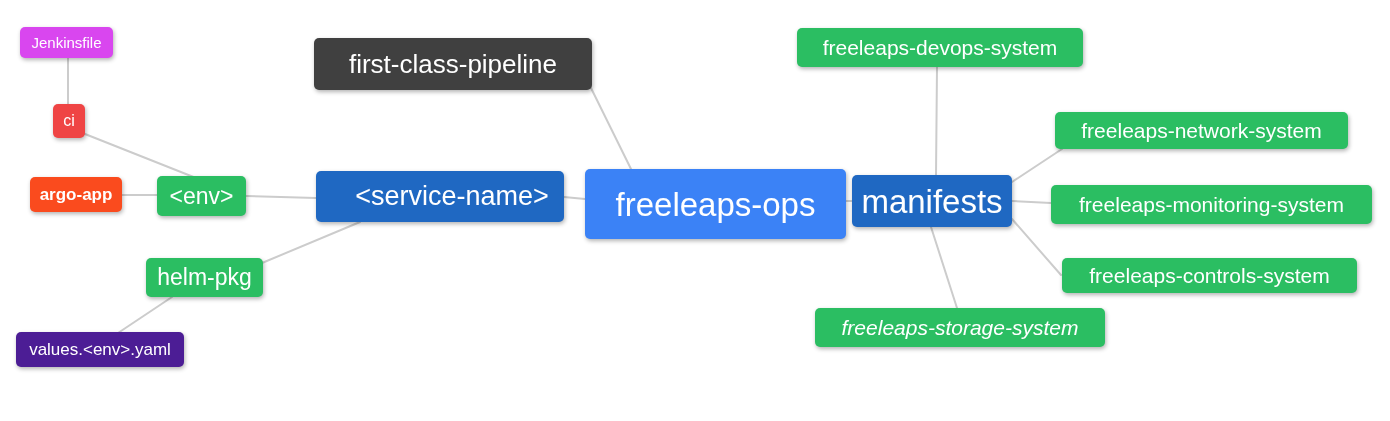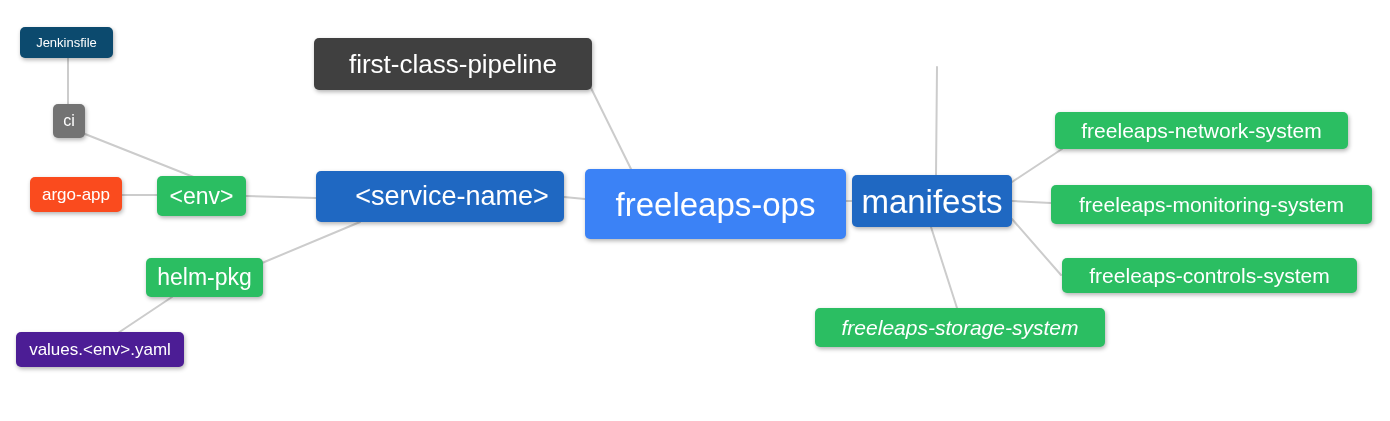--- a/index.html
+++ b/index.html
@@ -51,28 +51,29 @@
       <line x1="564" y1="197" x2="585" y2="199" stroke="#cccccc" stroke-width="2" stroke-linecap="round"></line>
       <line x1="591" y1="88" x2="631" y2="169" stroke="#cccccc" stroke-width="2" stroke-linecap="round"></line>
       <line x1="846" y1="201" x2="852" y2="201" stroke="#cccccc" stroke-width="2" stroke-linecap="round"></line>
       <line x1="936" y1="175" x2="937" y2="67" stroke="#cccccc" stroke-width="2" stroke-linecap="round"></line>
       <line x1="1012" y1="182" x2="1062" y2="149" stroke="#cccccc" stroke-width="2" stroke-linecap="round"></line>
       <line x1="1012" y1="201" x2="1051" y2="203" stroke="#cccccc" stroke-width="2" stroke-linecap="round"></line>
       <line x1="1012" y1="219" x2="1061" y2="275" stroke="#cccccc" stroke-width="2" stroke-linecap="round"></line>
       <line x1="931" y1="227" x2="957" y2="308" stroke="#cccccc" stroke-width="2" stroke-linecap="round"></line>
     </svg>
 
-  <div class="node" style="left: 20px; top: 27px; width: 93px; height: 31px; background: #0c4a6e; font-size: 13px;">Jenkinsfile</div>
-  <div class="node" style="left: 53px; top: 104px; width: 32px; height: 34px; background: #737373; font-size: 16px;">ci</div>
-  <div class="node" style="left: 30px; top: 177px; width: 92px; height: 35px; background: rgb(250, 75, 30); font-size: 17px;">argo-app</div>
+  <div class="node" style="left: 20px; top: 27px; width: 93px; height: 31px; background: #d946ef; font-size: 15px;">Jenkinsfile</div>
+  <div class="node" style="left: 53px; top: 104px; width: 32px; height: 34px; background: #ef4444; font-size: 16px;">ci</div>
+  <div class="node" style="left: 30px; top: 177px; width: 92px; height: 35px; background: rgb(250, 75, 30); font-size: 17px; font-weight: bold;">argo-app</div>
   <div class="node" style="left: 157px; top: 176px; width: 89px; height: 40px; background: rgb(43, 190, 98); font-size: 23px;">&lt;env&gt;</div>
   <div class="node" style="left: 146px; top: 258px; width: 117px; height: 39px; background: rgb(43, 190, 98); font-size: 23px;">helm-pkg</div>
   <div class="node" style="left: 16px; top: 332px; width: 168px; height: 35px; background: #4c1d95; font-size: 17px;">values.&lt;env&gt;.yaml</div>
   <div class="node" style="left: 314px; top: 38px; width: 278px; height: 52px; background: #404040; font-size: 26px;">first-class-pipeline</div>
   <div class="node" style="left: 316px; top: 171px; width: 248px; height: 51px; background: rgb(31, 104, 194); font-size: 27px; padding-left: 28px;">&lt;service-name&gt;</div>
   <div class="node" style="left: 585px; top: 169px; width: 261px; height: 70px; background: #3b82f6; font-size: 33px;">freeleaps-ops</div>
   <div class="node" style="left: 852px; top: 175px; width: 160px; height: 52px; background: rgb(31, 104, 194); font-size: 33px;">manifests</div>
+  <div class="node" style="left: 797px; top: 28px; width: 286px; height: 39px; background: rgb(43, 190, 98); font-size: 21px;">freeleaps-devops-system</div>
   <div class="node" style="left: 1055px; top: 112px; width: 293px; height: 37px; background: rgb(43, 190, 98); font-size: 21px;">freeleaps-network-system</div>
   <div class="node" style="left: 1051px; top: 185px; width: 321px; height: 39px; background: rgb(43, 190, 98); font-size: 21px;">freeleaps-monitoring-system</div>
   <div class="node" style="left: 1062px; top: 258px; width: 295px; height: 35px; background: rgb(43, 190, 98); font-size: 21px;">freeleaps-controls-system</div>
   <div class="node" style="left: 815px; top: 308px; width: 290px; height: 39px; background: rgb(43, 190, 98); font-size: 21px; font-style: italic;">freeleaps-storage-system</div>
 
 </div>
 
 </body></html>

